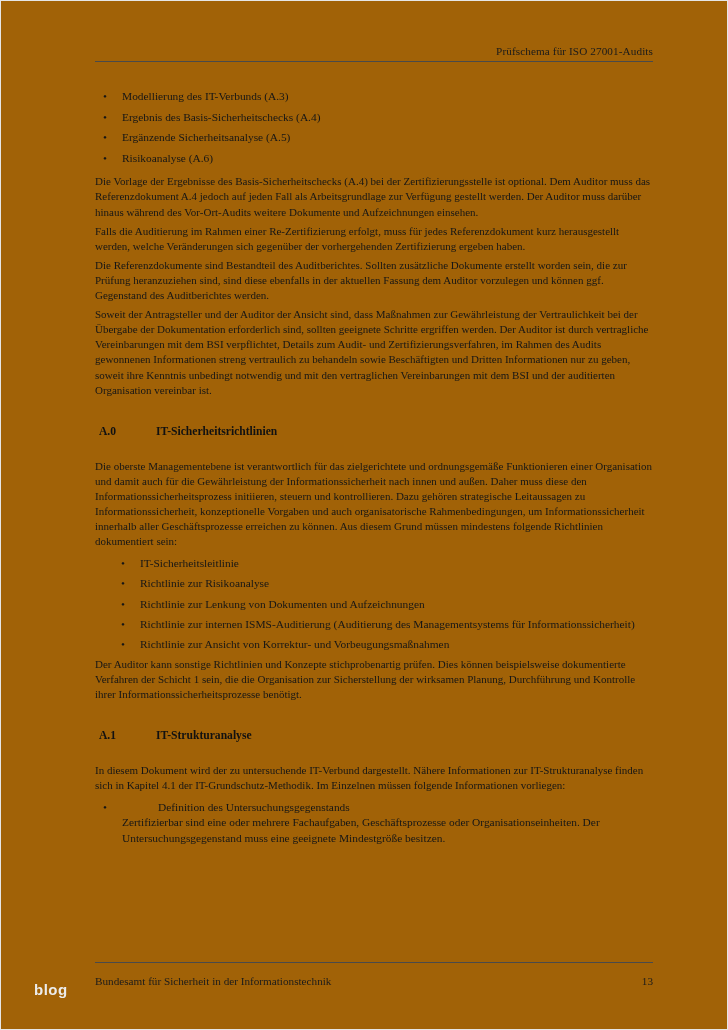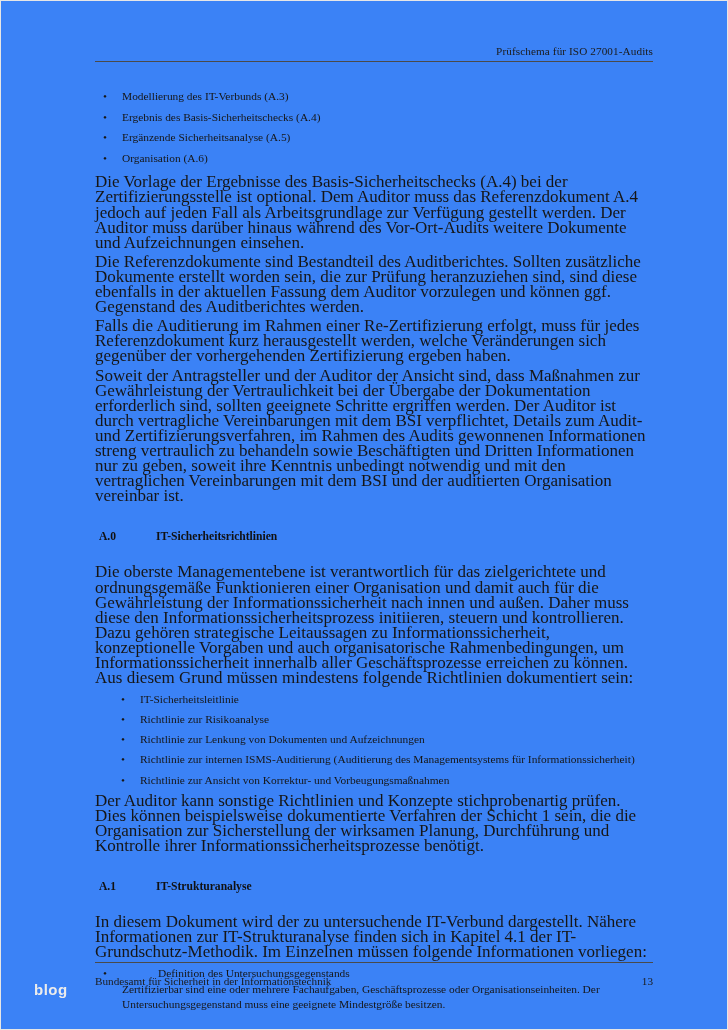--- a/index.html
+++ b/index.html
@@ -13,21 +13,21 @@
     background: #ffffff;
     font-family: "Liberation Serif", "DejaVu Serif", serif;
     -webkit-font-smoothing: antialiased;
   }
 
   .page {
     position: relative;
     box-sizing: border-box;
     width: 728px;
     height: 1030px;
-    background: #3b82f6;
+    background: #a16207;
     border: 1px solid #e6e6e6;
     overflow: hidden;
   }
 
   
   .header {
     position: absolute;
     left: 94px;
     top: 44px;
     width: 558px;
@@ -49,21 +49,21 @@
   
   .content {
     position: absolute;
     left: 94px;
     top: 88px;
     width: 558px;
   }
 
   p.para {
     margin: 0 0 4px 0;
-    font-size: 17px;
+    font-size: 11px;
     line-height: 15.1px;
     color: #161616;
     text-align: left;
     hyphens: none;
   }
 
   
   ul.bullets {
     list-style: none;
     margin: 0 0 4px 0;
@@ -179,29 +179,29 @@
       <li>
         <span class="bullet-dot">•</span>
         <span class="bullet-text">Ergebnis des Basis-Sicherheitschecks (A.4)</span>
       </li>
       <li>
         <span class="bullet-dot">•</span>
         <span class="bullet-text">Ergänzende Sicherheitsanalyse (A.5)</span>
       </li>
       <li>
         <span class="bullet-dot">•</span>
-        <span class="bullet-text">Organisation (A.6)</span>
+        <span class="bullet-text">Risikoanalyse (A.6)</span>
       </li>
     </ul>
 
     <div class="sp-list"></div>
 
     <p class="para">Die Vorlage der Ergebnisse des Basis-Sicherheitschecks (A.4) bei der Zertifizierungsstelle ist optional. Dem Auditor muss das Referenzdokument A.4 jedoch auf jeden Fall als Arbeitsgrundlage zur Verfügung gestellt werden. Der Auditor muss darüber hinaus während des Vor-Ort-Audits weitere Dokumente und Aufzeichnungen einsehen.</p>
+    <p class="para">Falls die Auditierung im Rahmen einer Re-Zertifizierung erfolgt, muss für jedes Referenzdokument kurz herausgestellt werden, welche Veränderungen sich gegenüber der vorhergehenden Zertifizierung ergeben haben.</p>
     <p class="para">Die Referenzdokumente sind Bestandteil des Auditberichtes. Sollten zusätzliche Dokumente erstellt worden sein, die zur Prüfung heranzuziehen sind, sind diese ebenfalls in der aktuellen Fassung dem Auditor vorzulegen und können ggf. Gegenstand des Auditberichtes werden.</p>
-    <p class="para">Falls die Auditierung im Rahmen einer Re-Zertifizierung erfolgt, muss für jedes Referenzdokument kurz herausgestellt werden, welche Veränderungen sich gegenüber der vorhergehenden Zertifizierung ergeben haben.</p>
     <p class="para">Soweit der Antragsteller und der Auditor der Ansicht sind, dass Maßnahmen zur Gewährleistung der Vertraulichkeit bei der Übergabe der Dokumentation erforderlich sind, sollten geeignete Schritte ergriffen werden. Der Auditor ist durch vertragliche Vereinbarungen mit dem BSI verpflichtet, Details zum Audit- und Zertifizierungsverfahren, im Rahmen des Audits gewonnenen Informationen streng vertraulich zu behandeln sowie Beschäftigten und Dritten Informationen nur zu geben, soweit ihre Kenntnis unbedingt notwendig und mit den vertraglichen Vereinbarungen mit dem BSI und der auditierten Organisation vereinbar ist.</p>
 
     <div class="sp-before-heading"></div>
 
     <h2 class="section-heading">
       <span class="sec-num">A.0</span>
       <span class="sec-title">IT-Sicherheitsrichtlinien</span>
     </h2>
 
     <div class="sp-after-heading"></div>

